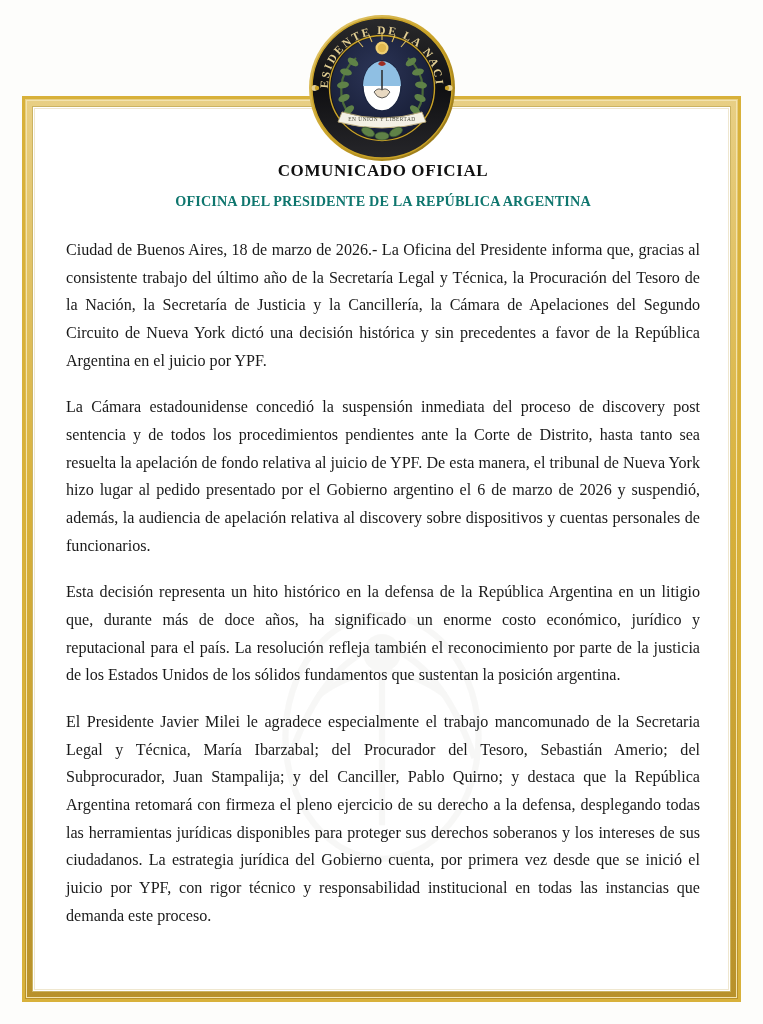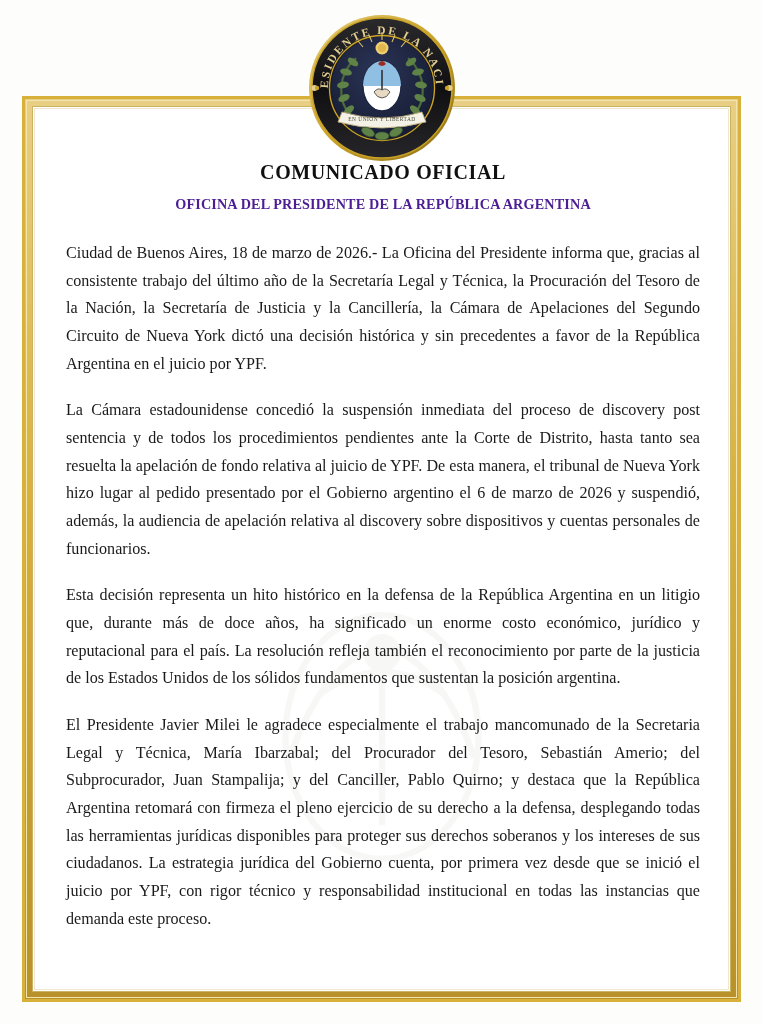--- a/index.html
+++ b/index.html
@@ -77,33 +77,33 @@
   .content {
     position: absolute;
     left: 65px;
     top: 160px;
     width: 634px;
     z-index: 4;
   }
 
   .doc-title {
     text-align: center;
-    font-size: 20px;
+    font-size: 17px;
     font-weight: bold;
     letter-spacing: 0.6px;
     margin: 0 0 12px 0;
     color: #101010;
   }
   .doc-subtitle {
     text-align: center;
     font-size: 14.2px;
     font-weight: bold;
     letter-spacing: 0.15px;
     margin: 0 0 26px 0;
-    color: #4c1d95;
+    color: #0f766e;
   }
 
   .body-par {
     font-size: 16.1px;
     line-height: 1.72;
     text-align: justify;
     text-justify: inter-word;
     margin: 16px 0 19px 0;
     color: #1a1a1a;
   }

